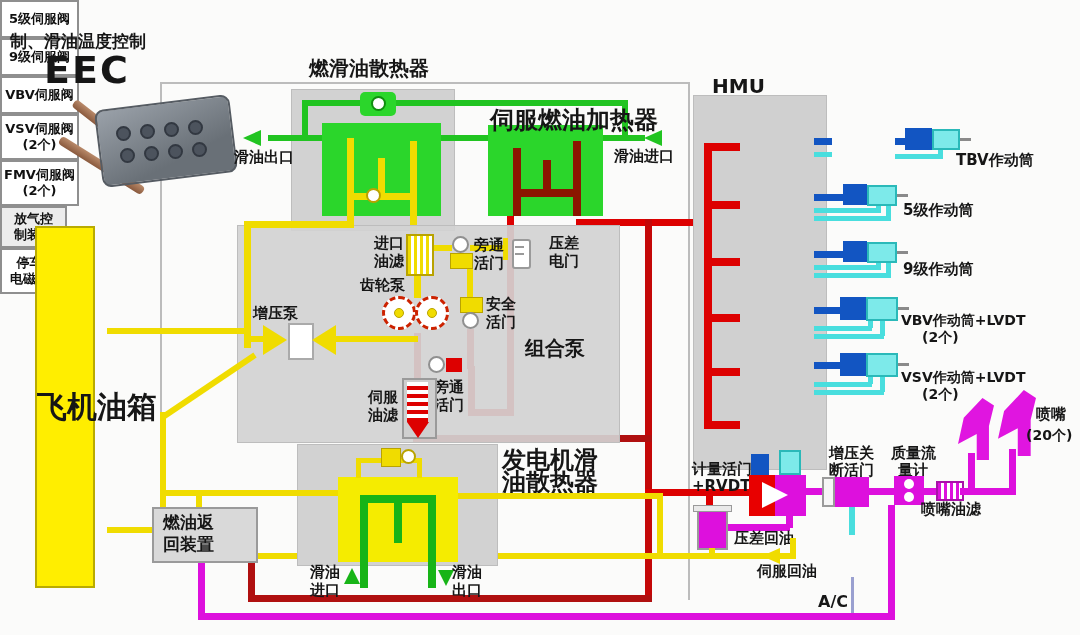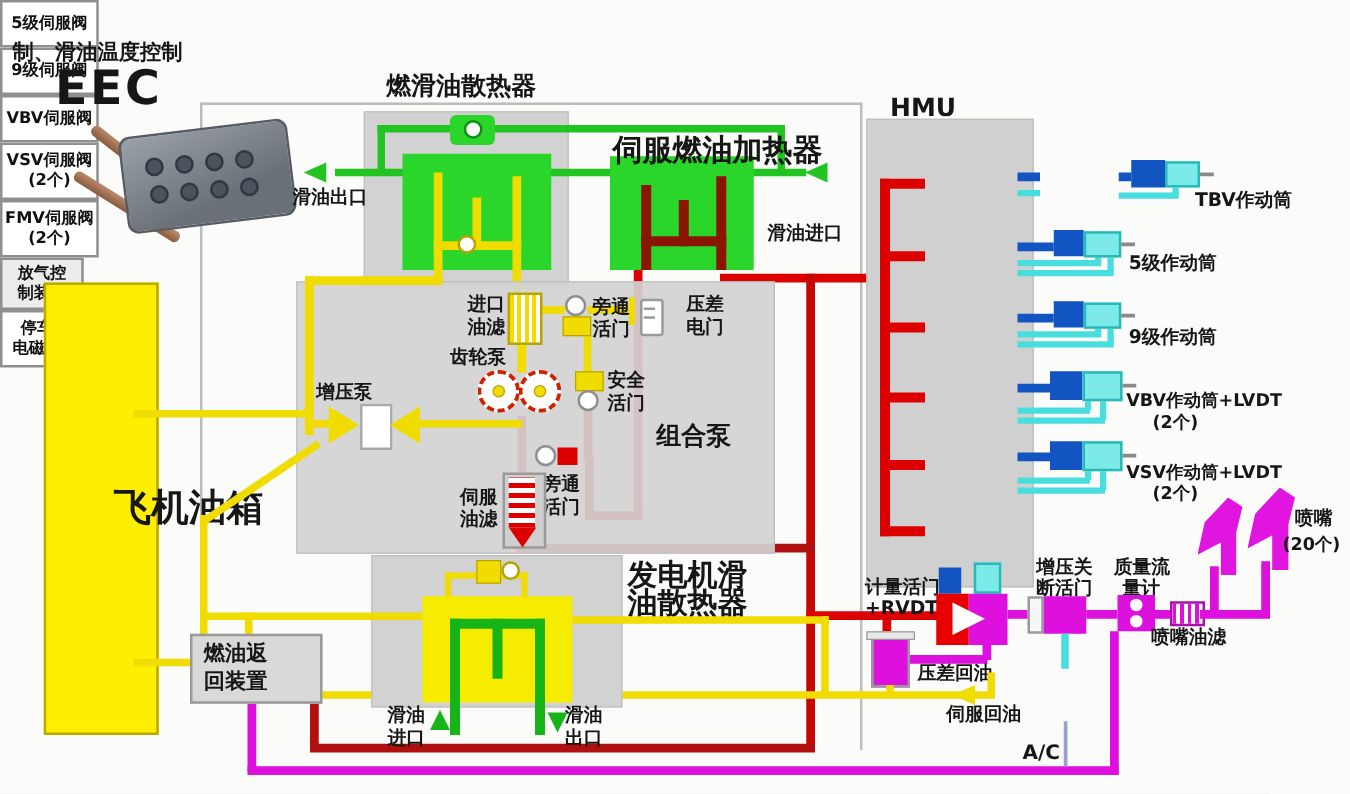--- a/index.html
+++ b/index.html
@@ -37,37 +37,37 @@
     <i class="circ" style="left:56px;top:46px;width:15px;height:15px;background:#4c535d;border:2px solid #323841;"></i>
     <i class="circ" style="left:80px;top:44px;width:15px;height:15px;background:#4c535d;border:2px solid #323841;"></i>
     <i class="circ" style="left:104px;top:42px;width:15px;height:15px;background:#4c535d;border:2px solid #323841;"></i>
     <i class="circ" style="left:128px;top:40px;width:15px;height:15px;background:#4c535d;border:2px solid #323841;"></i>
     <i class="circ" style="left:60px;top:68px;width:15px;height:15px;background:#4c535d;border:2px solid #323841;"></i>
     <i class="circ" style="left:84px;top:66px;width:15px;height:15px;background:#4c535d;border:2px solid #323841;"></i>
     <i class="circ" style="left:108px;top:64px;width:15px;height:15px;background:#4c535d;border:2px solid #323841;"></i>
     <i class="circ" style="left:132px;top:62px;width:15px;height:15px;background:#4c535d;border:2px solid #323841;"></i>
   </div>
 
-  <div class="box" style="left:35px;top:226px;width:92px;height:362px;background:#ffee00;border:2px solid #b9ab00;display:flex;align-items:center;justify-content:flex-end;">
+  <div class="box" style="left:35px;top:226px;width:60px;height:362px;background:#ffee00;border:2px solid #b9ab00;display:flex;align-items:center;justify-content:flex-start;">
     <div class="vtext lbl" style="position:static;width:34px;font-size:30px;">飞机油箱</div>
   </div>
 
   <div class="lbl s20" style="left:309px;top:55px;">燃滑油散热器</div>
   <div class="box greybox" style="left:291px;top:89px;width:164px;height:142px;"></div>
 
   <i class="p" style="left:302px;top:100px;width:326px;height:6px;background:#21c421;"></i>
   <i class="p" style="left:302px;top:100px;width:6px;height:38px;background:#21c421;"></i>
   <i class="p" style="left:622px;top:100px;width:6px;height:38px;background:#21c421;"></i>
   <i class="p" style="left:268px;top:135px;width:56px;height:6px;background:#21c421;"></i>
   <i class="p" style="left:440px;top:135px;width:48px;height:6px;background:#21c421;"></i>
   <i class="p" style="left:601px;top:135px;width:44px;height:6px;background:#21c421;"></i>
   <i class="arr" style="left:243px;top:130px;border-top:8px solid transparent;border-bottom:8px solid transparent;border-right:18px solid #21c421;"></i>
   <i class="arr" style="left:644px;top:130px;border-top:8px solid transparent;border-bottom:8px solid transparent;border-right:18px solid #21c421;"></i>
   <div class="lbl s15" style="left:234px;top:148px;">滑油出口</div>
-  <div class="lbl s15" style="left:614px;top:147px;margin-top:30px;">滑油进口</div>
+  <div class="lbl s15" style="left:614px;top:147px;">滑油进口</div>
 
   <div class="p" style="left:360px;top:92px;width:36px;height:24px;background:#2bd62b;border-radius:5px;"></div>
   <i class="circ" style="left:371px;top:96px;width:15px;height:15px;border:2px solid #0f8f0f;"></i>
 
   <div class="box greenblk" style="left:322px;top:123px;width:119px;height:93px;"></div>
   <i class="p" style="left:347px;top:138px;width:7px;height:88px;background:#f0dc00;"></i>
   <i class="p" style="left:410px;top:141px;width:7px;height:96px;background:#f0dc00;"></i>
   <i class="p" style="left:347px;top:193px;width:70px;height:7px;background:#f0dc00;"></i>
   <i class="p" style="left:378px;top:158px;width:7px;height:40px;background:#f0dc00;"></i>
   <i class="circ" style="left:366px;top:188px;width:15px;height:15px;border:2px solid #b9a300;"></i>

